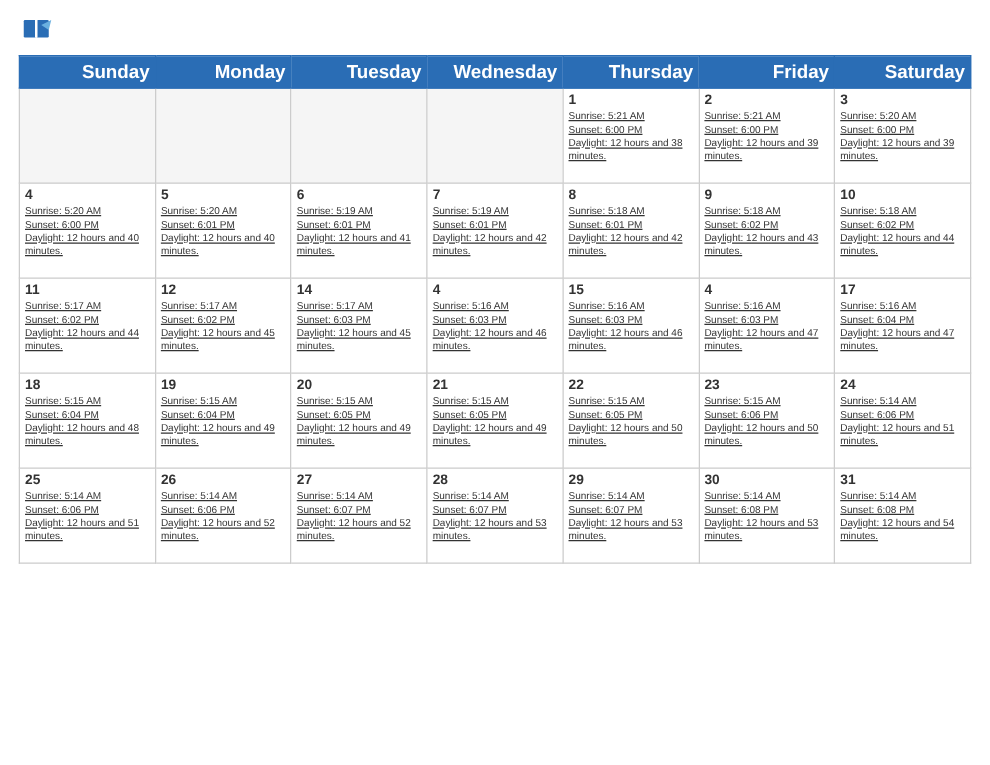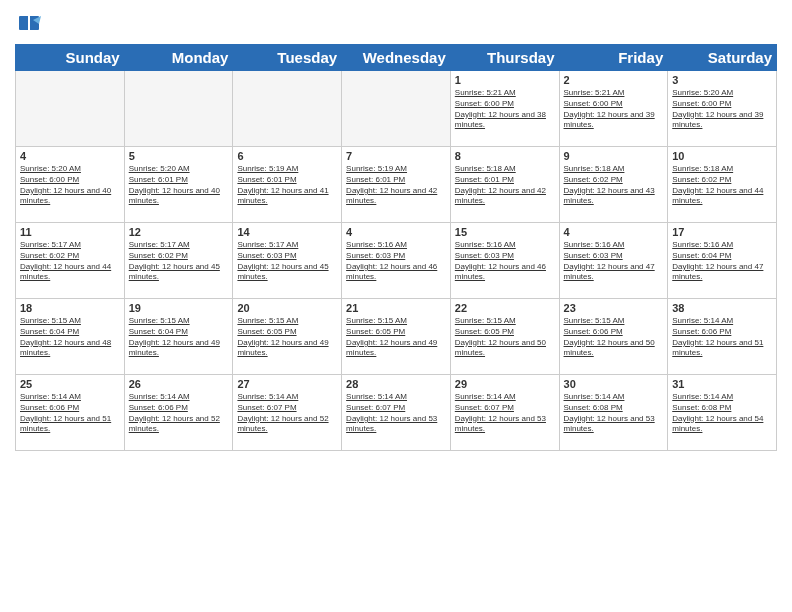--- a/index.html
+++ b/index.html
@@ -238,21 +238,21 @@
           </td>
           <td>
             <span class="day-num">22</span>
             <div class="day-info">Sunrise: 5:15 AM<br>Sunset: 6:05 PM<br>Daylight: 12 hours and 50 minutes.</div>
           </td>
           <td>
             <span class="day-num">23</span>
             <div class="day-info">Sunrise: 5:15 AM<br>Sunset: 6:06 PM<br>Daylight: 12 hours and 50 minutes.</div>
           </td>
           <td>
-            <span class="day-num">38</span>
+            <span class="day-num">24</span>
             <div class="day-info">Sunrise: 5:14 AM<br>Sunset: 6:06 PM<br>Daylight: 12 hours and 51 minutes.</div>
           </td>
         </tr>
         <tr>
           <td>
             <span class="day-num">25</span>
             <div class="day-info">Sunrise: 5:14 AM<br>Sunset: 6:06 PM<br>Daylight: 12 hours and 51 minutes.</div>
           </td>
           <td>
             <span class="day-num">26</span>

